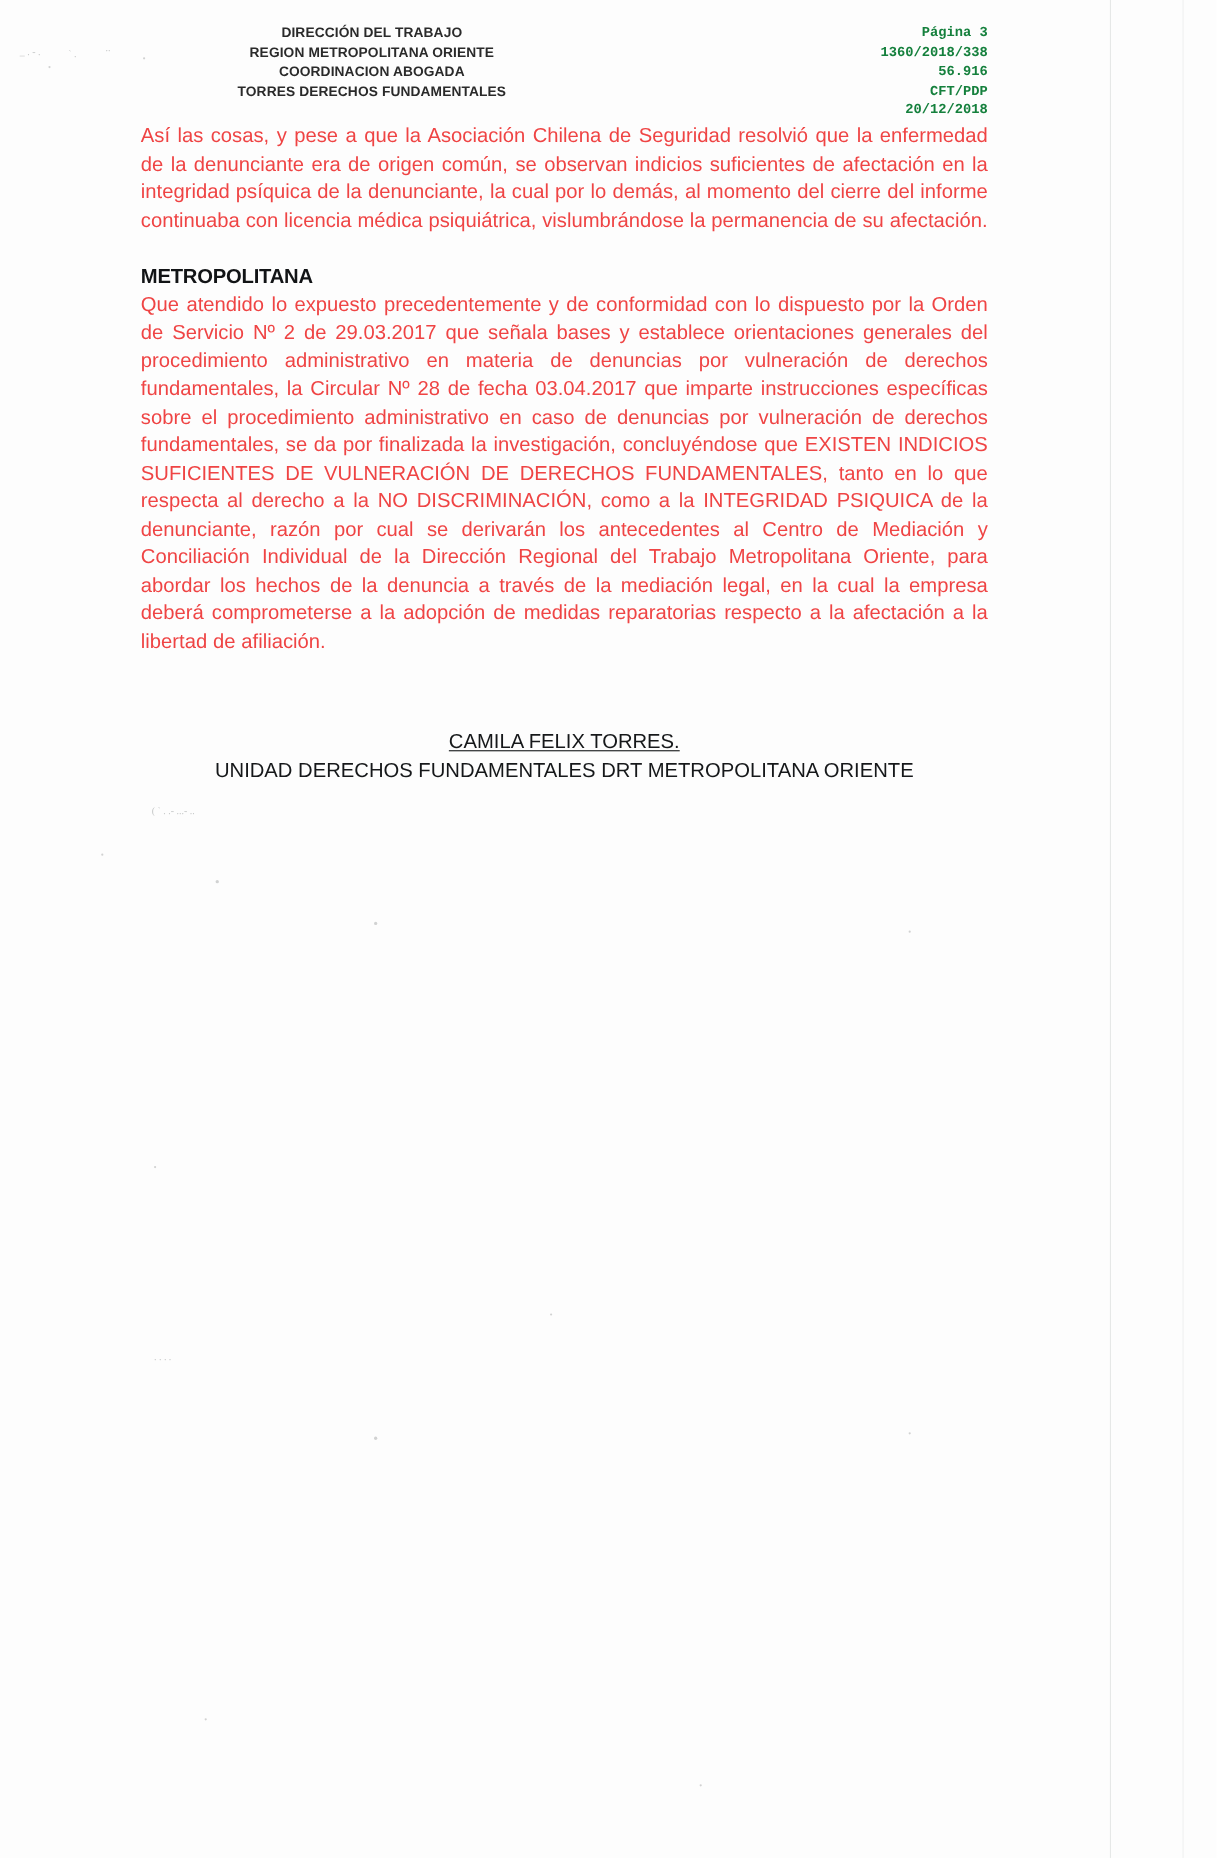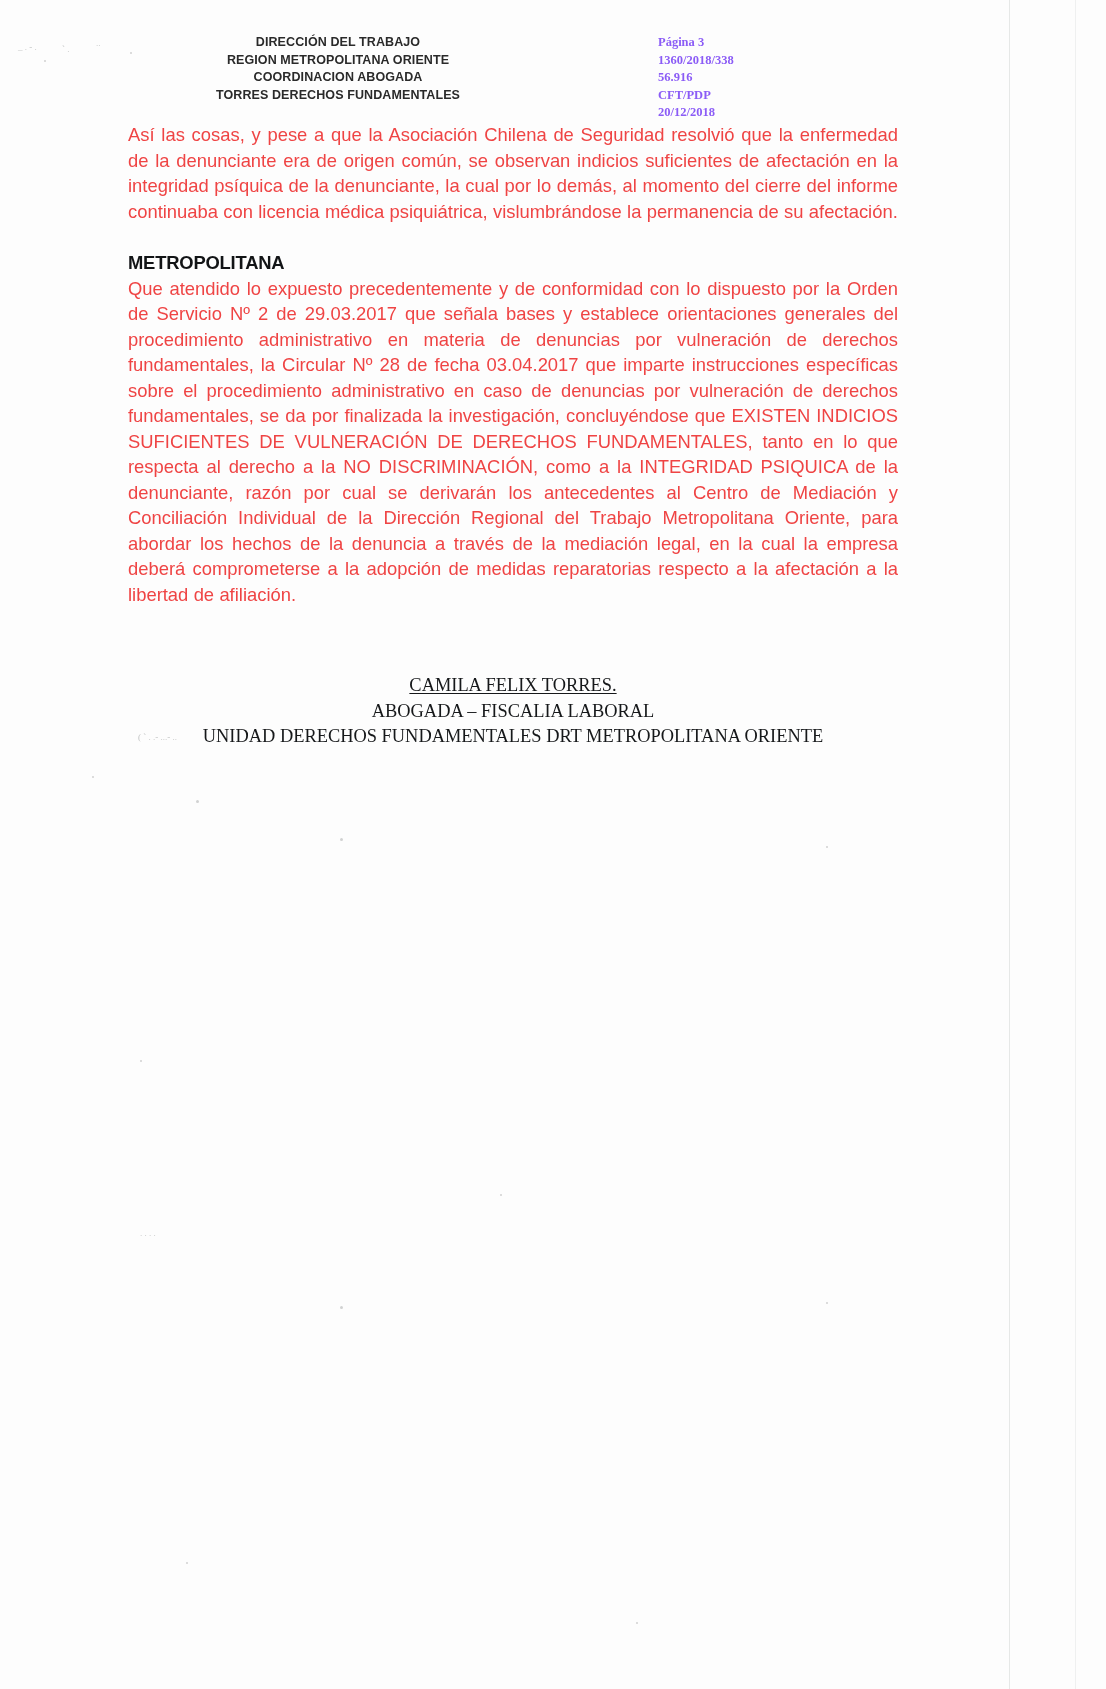--- a/index.html
+++ b/index.html
@@ -54,21 +54,21 @@
     font-size: 9px;
     font-family: "Liberation Serif", serif;
     pointer-events: none;
     white-space: nowrap;
   }
 
   
   .content {
     position: absolute;
     left: 128px;
-    top: 12px;
+    top: 0;
     width: 770px;
   }
 
   
   .header {
     position: relative;
     height: 96px;
     padding-top: 22px;
     box-sizing: border-box;
   }
@@ -80,25 +80,26 @@
     font-size: 12.5px;
     line-height: 17.6px;
     letter-spacing: 0.1px;
     color: #2a2a2a;
   }
   .header-right {
     position: absolute;
     right: 0;
     top: 22px;
     width: 240px;
-    font-family: Liberation Serif, serif;
+    text-align: right;
+    font-family: Liberation Mono, monospace;
     font-weight: bold;
     font-size: 12.5px;
     line-height: 17.6px;
-    color: #8b5cf6;
+    color: #15803d;
   }
   .header-right .pagina {
     font-weight: bold;
   }
 
   
   .body-text {
     margin-top: 14px;
   }
   p.para {
@@ -121,21 +122,21 @@
     color: #121416;
   }
   .para-conclusions {
     margin-top: 1px;
   }
 
   
   .signature {
     margin-top: 66px;
     text-align: center;
-    font-family: Liberation Serif, serif;
+    font-family: Liberation Sans, sans-serif;
     font-size: 18.4px;
     line-height: 25.5px;
     color: #16181a;
   }
   .sig-name {
     text-decoration: underline;
     text-underline-offset: 2px;
   }
   .sig-unit {
     white-space: nowrap;
@@ -191,18 +192,17 @@
       <p class="para">Así las cosas, y pese a que la Asociación Chilena de Seguridad resolvió que la enfermedad de la denunciante era de origen común, se observan indicios suficientes de afectación en la integridad psíquica de la denunciante, la cual por lo demás, al momento del cierre del informe continuaba con licencia médica psiquiátrica, vislumbrándose la permanencia de su afectación.</p>
 
       <div class="section-title">METROPOLITANA</div>
 
       <p class="para para-conclusions">Que atendido lo expuesto precedentemente y de conformidad con lo dispuesto por la Orden de Servicio Nº 2 de 29.03.2017 que señala bases y establece orientaciones generales del procedimiento administrativo en materia de denuncias por vulneración de derechos fundamentales, la Circular Nº 28 de fecha 03.04.2017 que imparte instrucciones específicas sobre el procedimiento administrativo en caso de denuncias por vulneración de derechos fundamentales, se da por finalizada la investigación, concluyéndose que EXISTEN INDICIOS SUFICIENTES DE VULNERACIÓN DE DERECHOS FUNDAMENTALES, tanto en lo que respecta al derecho a la NO DISCRIMINACIÓN, como a la INTEGRIDAD PSIQUICA de la denunciante, razón por cual se derivarán los antecedentes al Centro de Mediación y Conciliación Individual de la Dirección Regional del Trabajo Metropolitana Oriente, para abordar los hechos de la denuncia a través de la mediación legal, en la cual la empresa deberá comprometerse a la adopción de medidas reparatorias respecto a la afectación a la libertad de afiliación.</p>
 
     </div>
 
     <div class="signature">
       <div class="sig-name">CAMILA FELIX TORRES.</div>
-      <div>ABOGADA – FISCALIA LABORAL</div>
       <div class="sig-unit">UNIDAD DERECHOS FUNDAMENTALES DRT METROPOLITANA ORIENTE</div>
     </div>
 
   </div>
 </div>
 
 </body></html>

